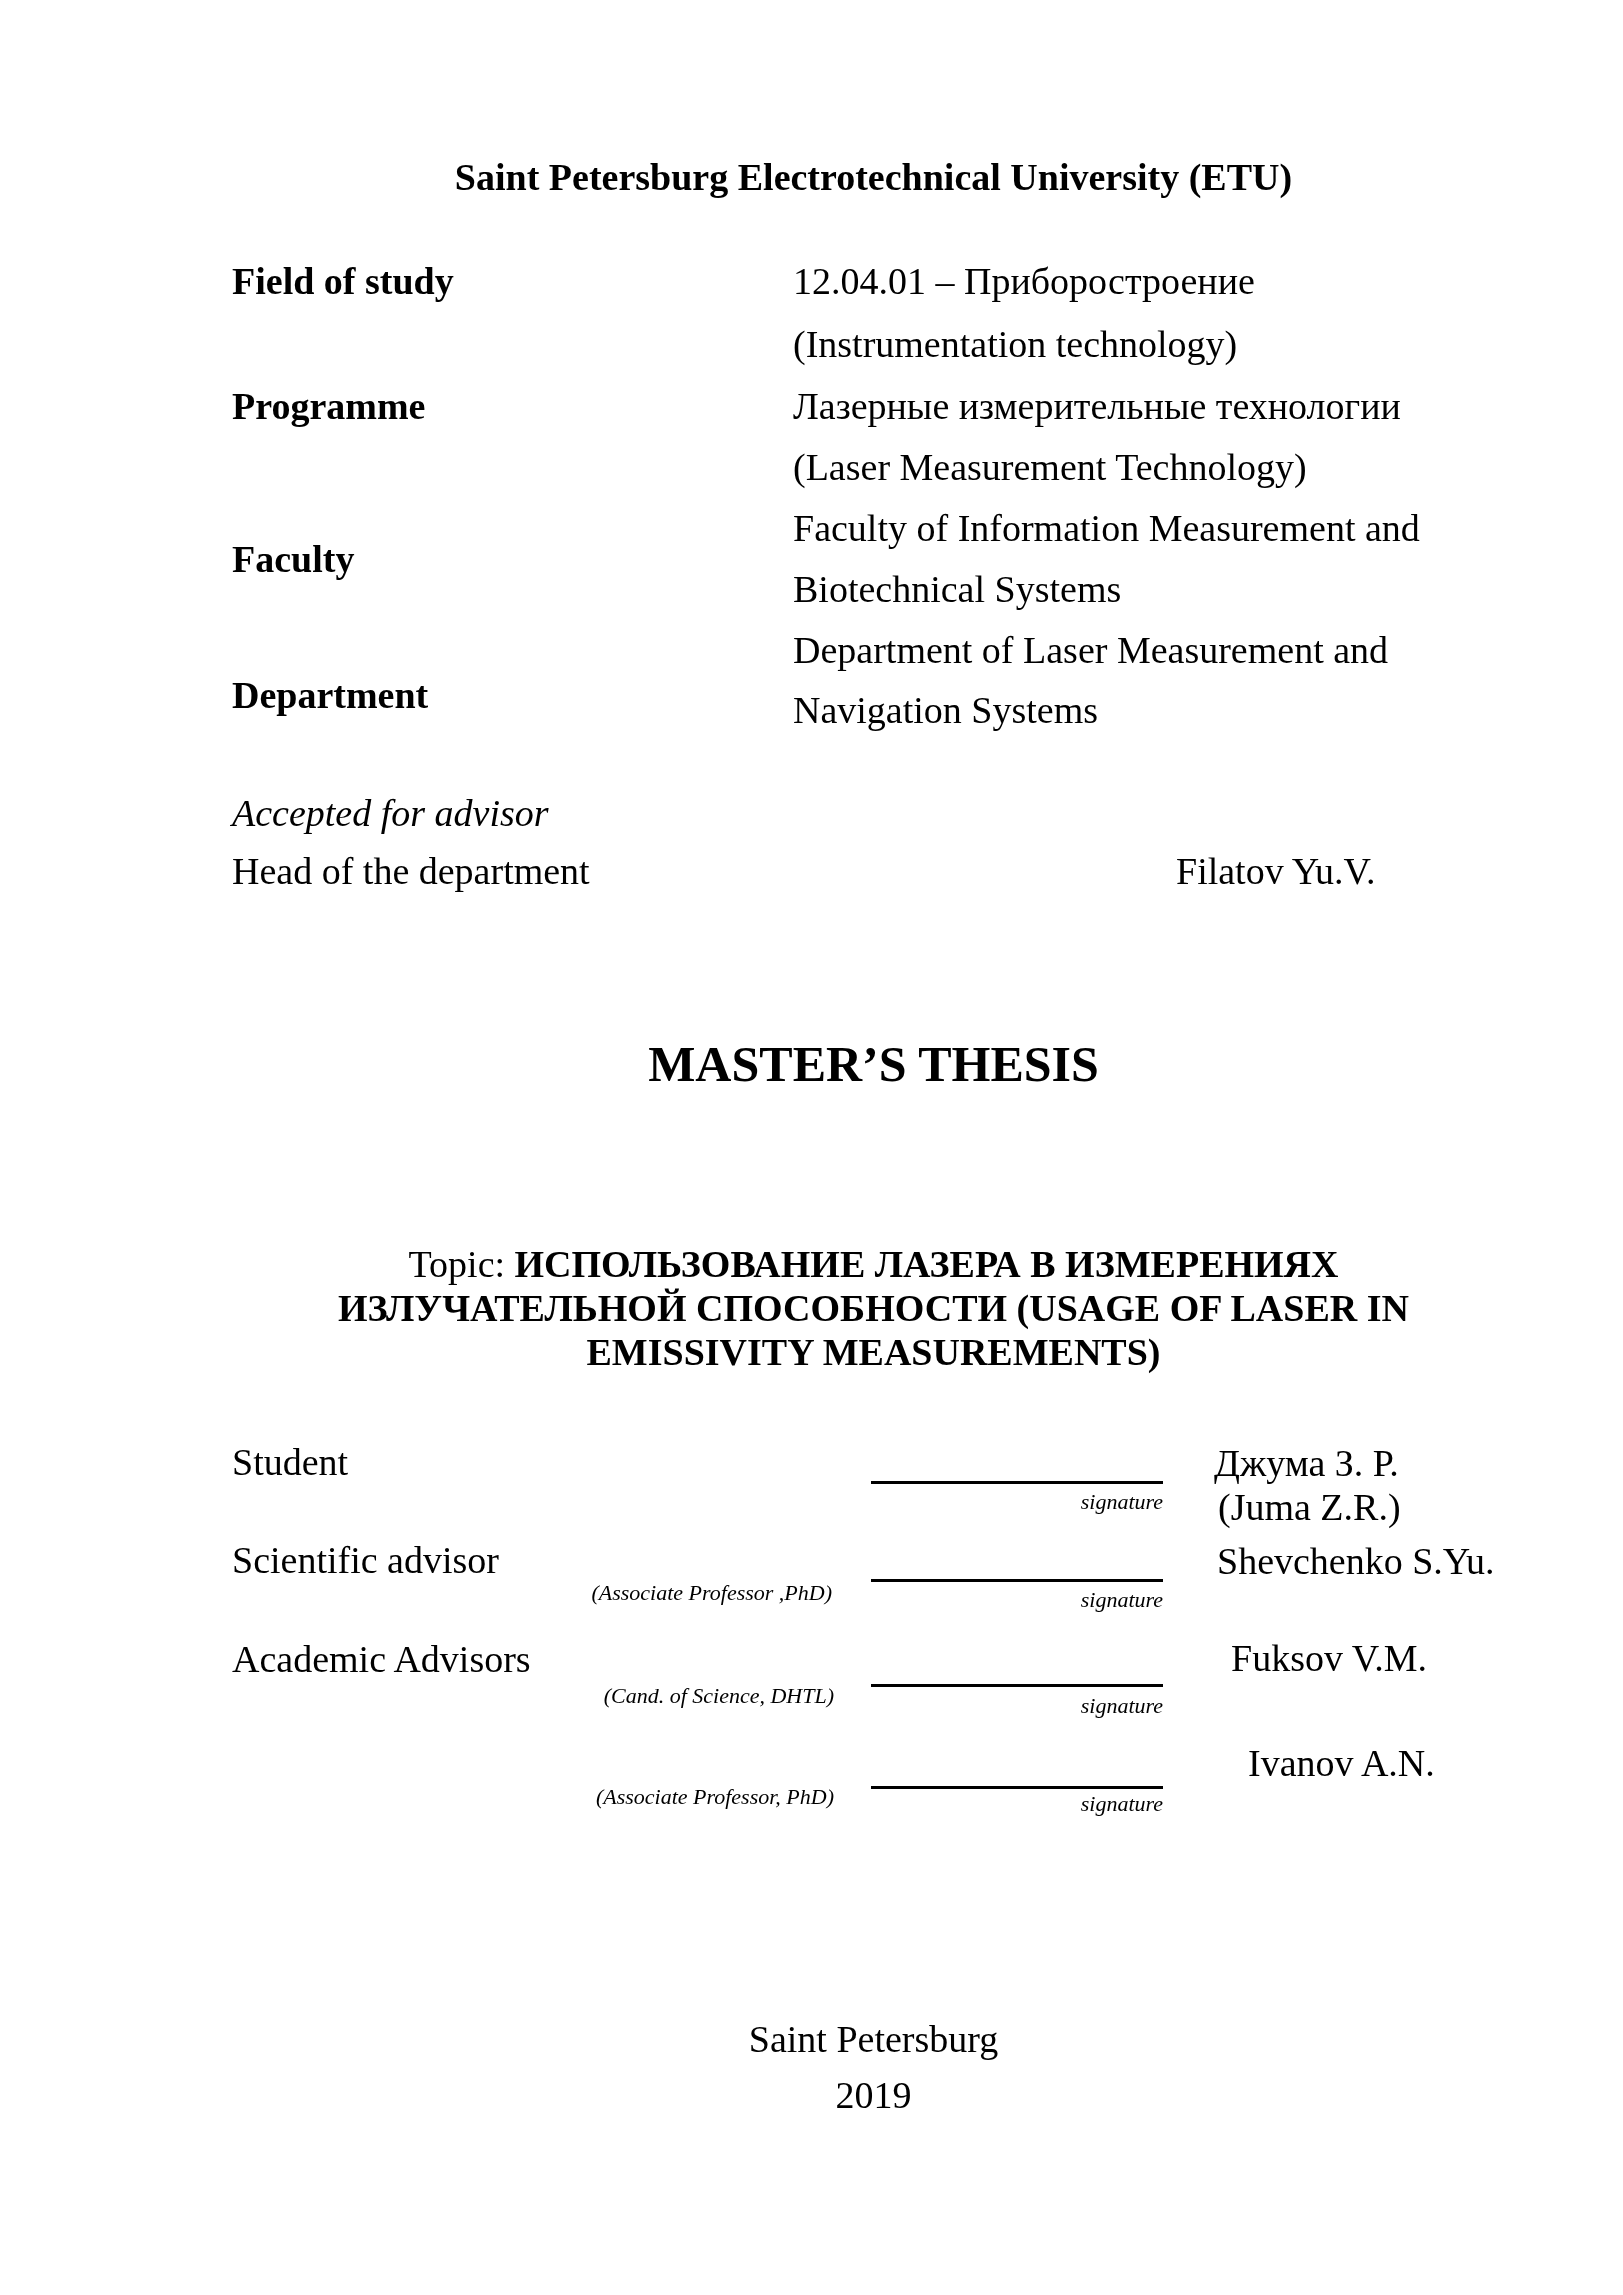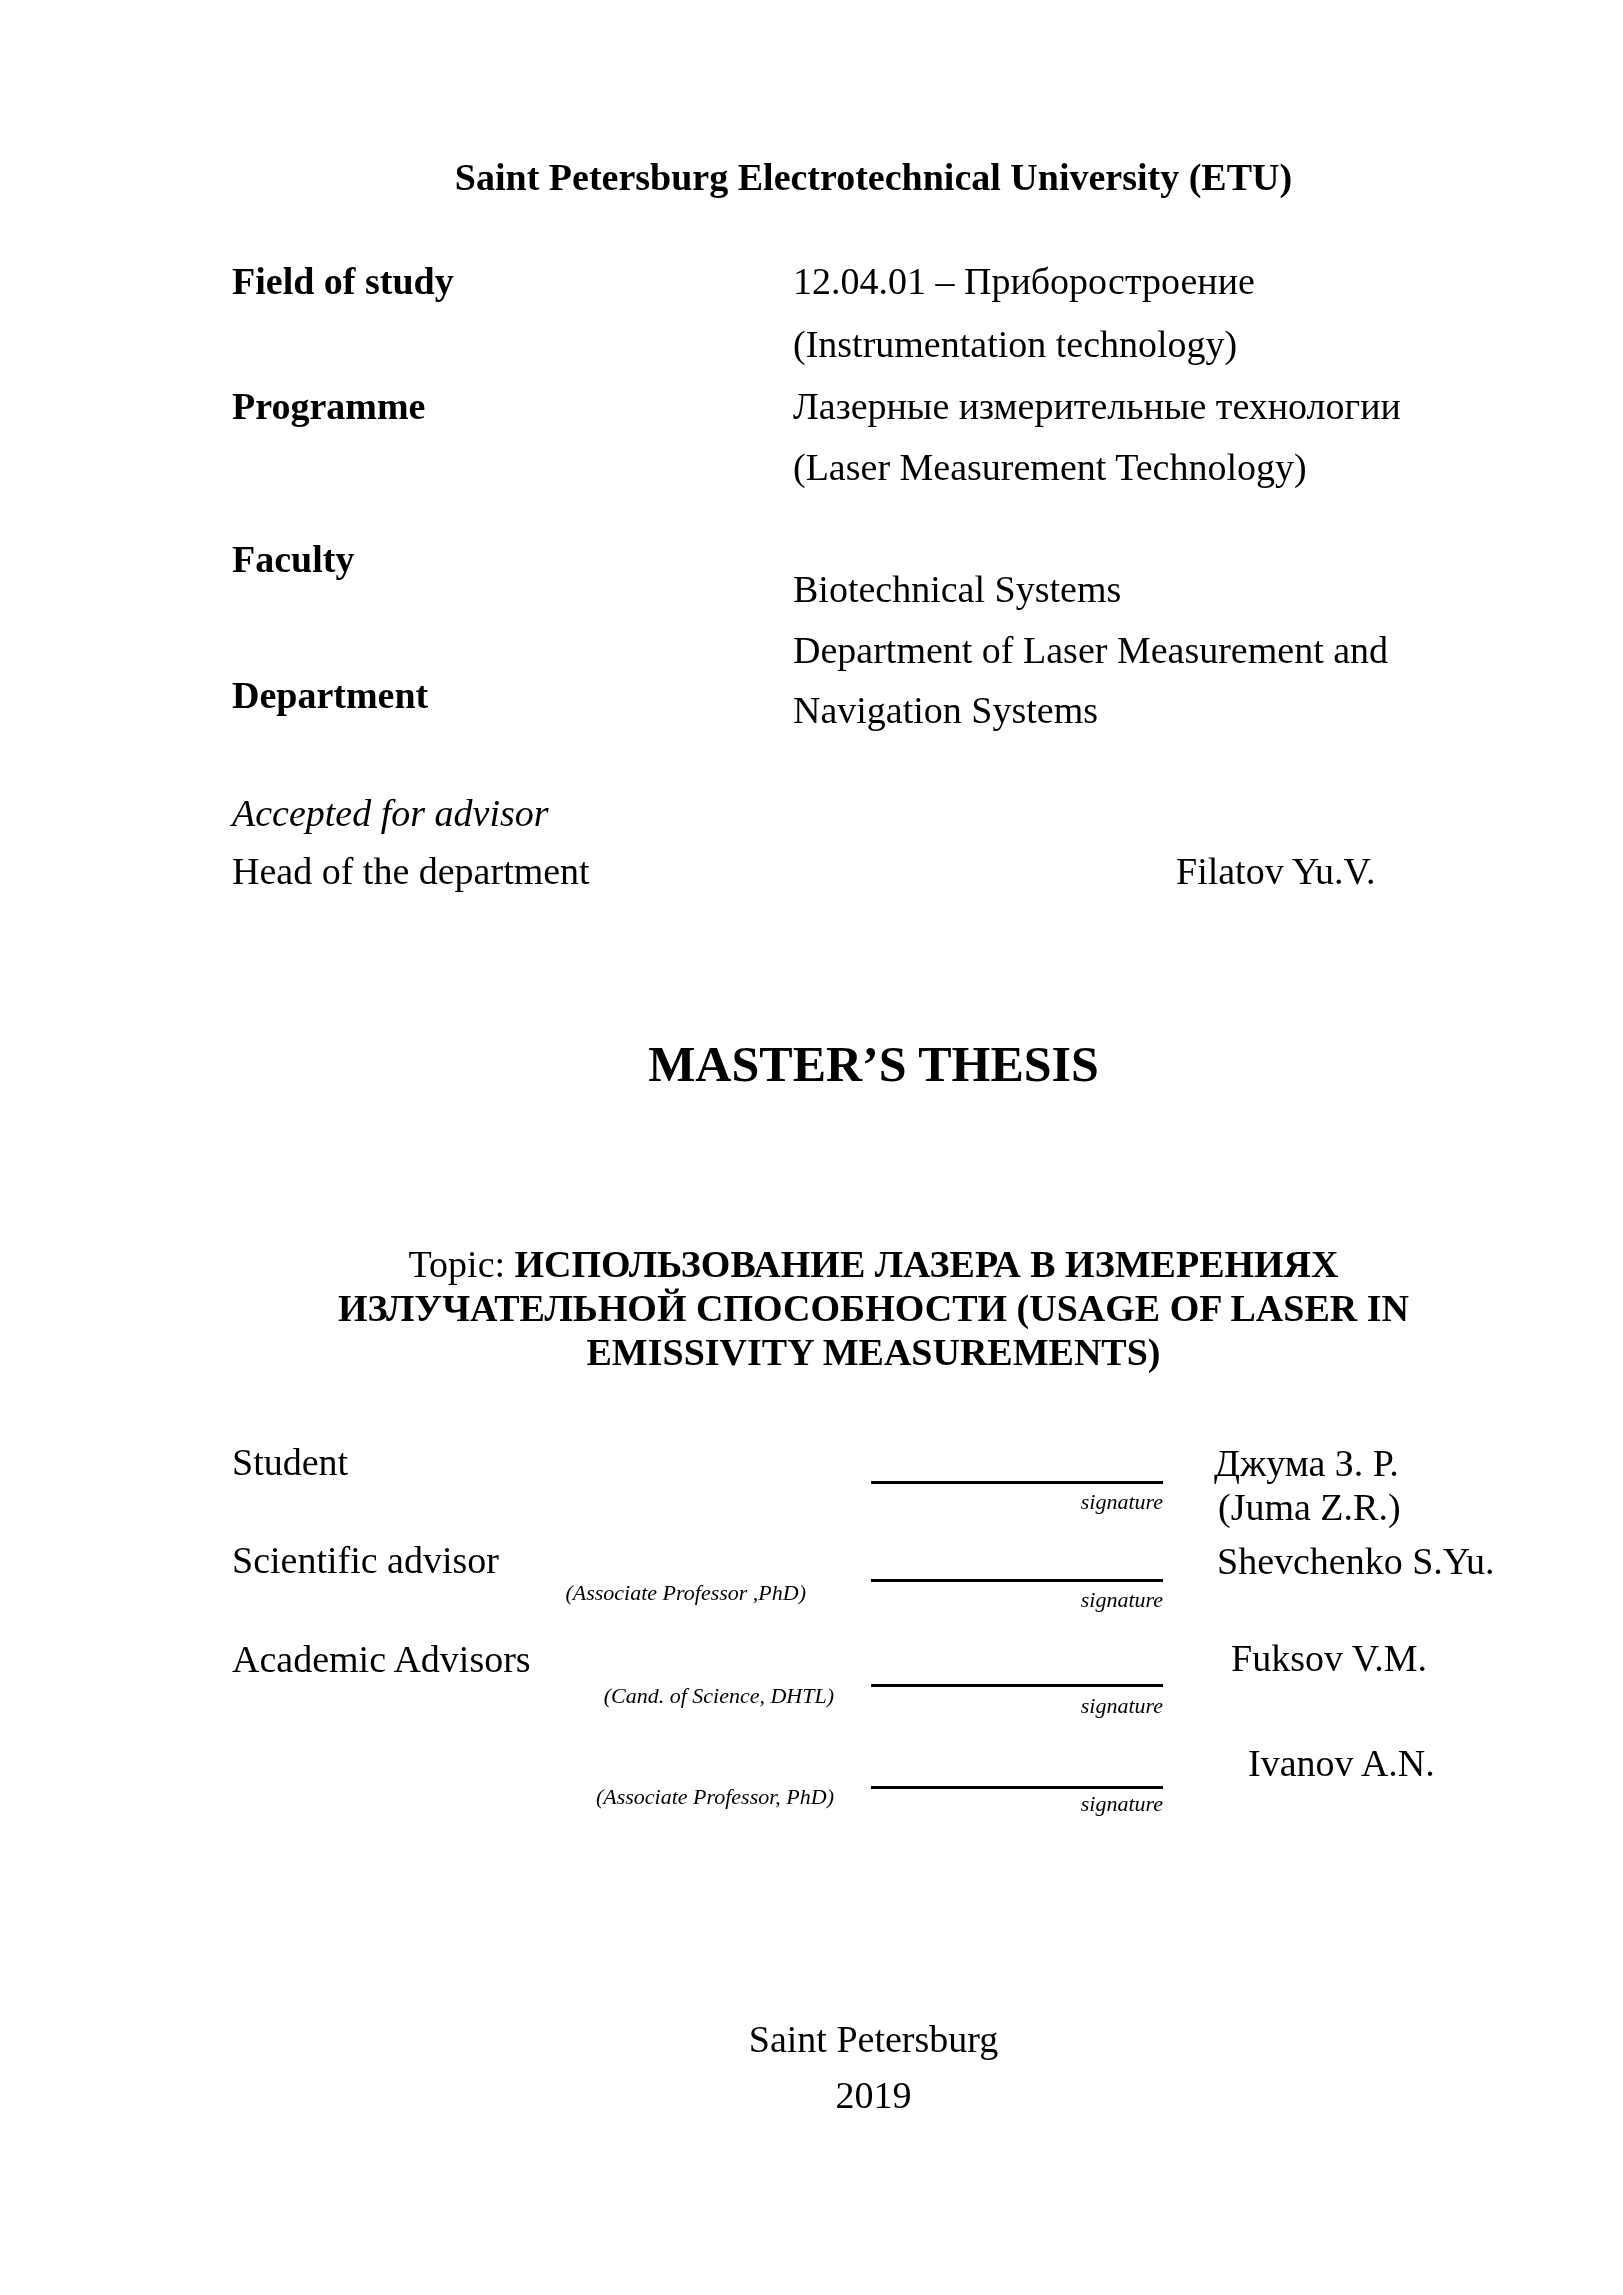--- a/index.html
+++ b/index.html
@@ -36,20 +36,21 @@
   <div class="t b c" style="top:155px; left:232px; width:1283px;">Saint Petersburg Electrotechnical University (ETU)</div>
 
   <div class="t b" style="top:259px; left:232px;">Field of study</div>
   <div class="t" style="top:259px; left:793px;">12.04.01 – Приборостроение</div>
   <div class="t" style="top:322px; left:793px;">(Instrumentation technology)</div>
 
   <div class="t b" style="top:384px; left:232px;">Programme</div>
   <div class="t" style="top:384px; left:793px;">Лазерные измерительные технологии</div>
   <div class="t" style="top:445px; left:793px;">(Laser Measurement Technology)</div>
 
+  <div class="t" style="top:506px; left:793px;">Faculty of Information Measurement and</div>
   <div class="t b" style="top:537px; left:232px;">Faculty</div>
   <div class="t" style="top:567px; left:793px;">Biotechnical Systems</div>
 
   <div class="t" style="top:628px; left:793px;">Department of Laser Measurement and</div>
   <div class="t b" style="top:657px; left:232px;margin-top:16px;">Department</div>
   <div class="t" style="top:688px; left:793px;">Navigation Systems</div>
 
   <div class="t i" style="top:791px; left:232px;">Accepted for advisor</div>
 
   <div class="t" style="top:849px; left:232px;">Head of the department</div>
@@ -61,21 +62,21 @@
   <div class="t b c" style="top:1286px; left:232px; width:1283px;">ИЗЛУЧАТЕЛЬНОЙ СПОСОБНОСТИ (USAGE OF LASER IN</div>
   <div class="t b c" style="top:1330px; left:232px; width:1283px;">EMISSIVITY MEASUREMENTS)</div>
 
   <div class="t" style="top:1440px; left:232px;">Student</div>
   <div class="sigline" style="top:1481px; left:871px;"></div>
   <div class="sm i cap" style="top:1489px; left:871px;">signature</div>
   <div class="t" style="top:1441px; left:1214px;">Джума З. Р.</div>
   <div class="t" style="top:1485px; left:1218px;">(Juma Z.R.)</div>
 
   <div class="t" style="top:1538px; left:232px;">Scientific advisor</div>
-  <div class="sm i r" style="top:1580px; left:522px; width:284px;">(Associate Professor ,PhD)</div>
+  <div class="sm i r" style="top:1580px; left:548px; width:284px;">(Associate Professor ,PhD)</div>
   <div class="sigline" style="top:1579px; left:871px;"></div>
   <div class="sm i cap" style="top:1587px; left:871px;">signature</div>
   <div class="t" style="top:1539px; left:1217px;">Shevchenko S.Yu.</div>
 
   <div class="t" style="top:1637px; left:232px;">Academic Advisors</div>
   <div class="sm i r" style="top:1683px; left:550px; width:284px;">(Cand. of Science, DHTL)</div>
   <div class="sigline" style="top:1684px; left:871px;"></div>
   <div class="sm i cap" style="top:1693px; left:871px;">signature</div>
   <div class="t" style="top:1636px; left:1231px;">Fuksov V.M.</div>
 

